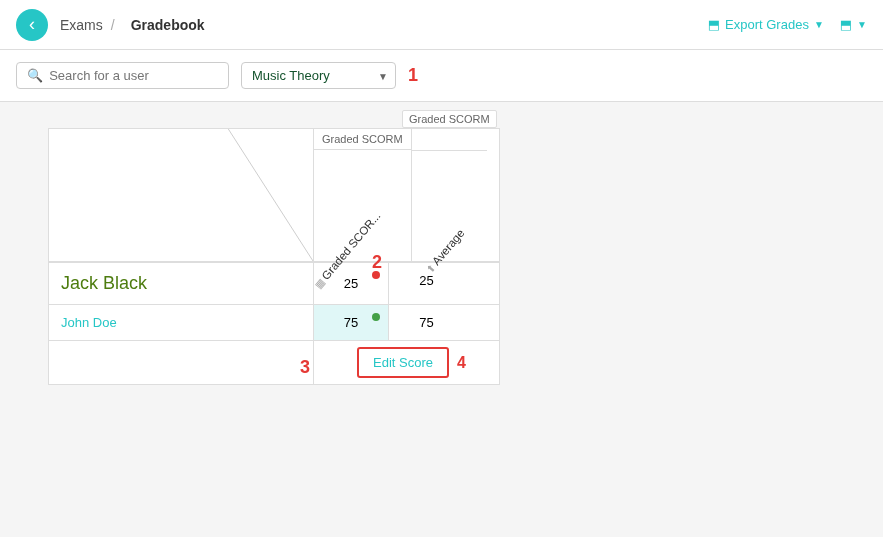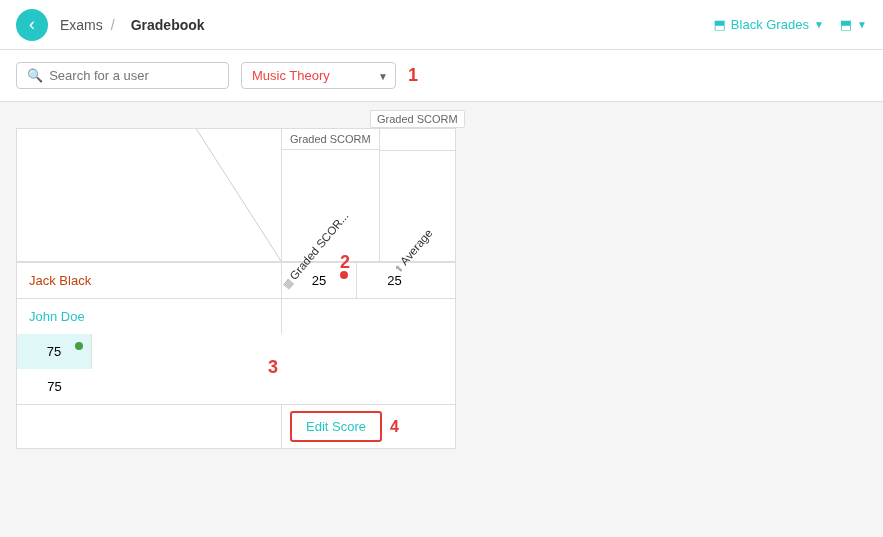--- a/index.html
+++ b/index.html
@@ -63,21 +63,21 @@
       border: none; outline: none; font-size: 13px; color: #404040; width: 100%;
     }
     .search-icon { color: #aaa; font-size: 13px; }
     .select-wrapper {
       position: relative;
       display: flex; align-items: center;
     }
     .select-wrapper select {
       border: 1px solid #ccc; border-radius: 4px;
       padding: 5px 28px 5px 10px;
-      font-size: 13px; color: #ef4444;
+      font-size: 13px; color: #14532d;
       background: #fff; appearance: none; cursor: pointer; outline: none;
       width: 155px;
     }
     .select-wrapper .chevron {
       position: absolute; right: 8px; top: 50%; transform: translateY(-50%);
       font-size: 10px; color: #666; pointer-events: none;
     }
 
     .annotation-1 {
       font-size: 18px; font-weight: bold; color: #e53935;
@@ -195,21 +195,21 @@
 <div class="header">
   <button class="back-btn">‹</button>
   <div class="breadcrumb">
     <span>Exams</span>
     <span class="sep">/</span>
     <span class="current">Gradebook</span>
   </div>
   <div class="header-actions">
     <button class="export-btn">
       <span>⬒</span>
-      <span>Black Grades</span>
+      <span>Export Grades</span>
       <span class="arrow">▼</span>
     </button>
     <button class="export-btn">
       <span>⬒</span>
       <span class="arrow">▼</span>
     </button>
   </div>
 </div>
 
 <div class="toolbar">
@@ -219,21 +219,21 @@
   </div>
   <div class="select-wrapper">
     <select>
       <option>Music Theory</option>
     </select>
     <span class="chevron">▼</span>
   </div>
   <span class="annotation-1">1</span>
 </div>
 
-<div class="main" style="position:relative;">
+<div class="main" style="position:relative;margin-left:32px;">
 
   
   <div class="graded-scorm-badge">Graded SCORM</div>
 
   
   <div class="annot-2">2</div>
 
   
   <div class="annot-3">3</div>
 
@@ -263,38 +263,38 @@
         <div style="height:22px; border-bottom:1px solid #ddd;"></div>
         <div style="width:75px; height:110px; display:flex; align-items:flex-end; justify-content:center; padding-bottom:6px;">
           <span style="display:block; transform:rotate(-50deg); transform-origin:bottom center; white-space:nowrap; font-size:11.5px; color:#333;">
             <span style="font-size:10px; color:#aaa; margin-right:2px;">⬆</span><span>Average</span>
           </span>
         </div>
       </div>
     </div>
 
     <div class="data-row" style="display:flex; flex-direction:row; border-top:1px solid #ddd;">
-      <div class="student-name" style="width:265px; flex-shrink:0; padding:10px 12px; color:#c2410c; font-size:13px; border-right:1px solid #ddd; cursor:pointer; display:flex; align-items:center;">Jack Black</div>
+      <div class="student-name" style="width:265px; flex-shrink:0; padding:10px 12px; color:#4d7c0f; font-size:18px; border-right:1px solid #ddd; cursor:pointer; display:flex; align-items:center;">Jack Black</div>
       <div class="score-cell" style="width:75px; padding:10px 8px; text-align:center; font-size:13px; border-right:1px solid #ddd; position:relative; display:flex; align-items:center; justify-content:center;">
         <span>25</span>
         <span class="dot red" style="position:absolute; width:8px; height:8px; border-radius:50%; top:8px; right:8px; background:#e53935;"></span>
       </div>
       <div class="avg-cell" style="width:75px; padding:10px 8px; text-align:center; font-size:13px;">25</div>
     </div>
 
-    <div class="data-row" style="display:flex; flex-direction:column; border-top:1px solid #ddd; position:relative;">
+    <div class="data-row" style="display:flex; flex-direction:row; border-top:1px solid #ddd; position:relative;">
       <div class="student-name" style="width:265px; flex-shrink:0; padding:10px 12px; color:#26c6c6; font-size:13px; border-right:1px solid #ddd; cursor:pointer; display:flex; align-items:center;">John Doe</div>
       <div class="score-cell highlighted" style="width:75px; padding:10px 8px; text-align:center; font-size:13px; border-right:1px solid #ddd; position:relative; display:flex; align-items:center; justify-content:center; background:#e0f7f7;">
         <span>75</span>
         <span class="dot green" style="position:absolute; width:8px; height:8px; border-radius:50%; top:8px; right:8px; background:#43a047;"></span>
       </div>
       <div class="avg-cell" style="width:75px; padding:10px 8px; text-align:center; font-size:13px;">75</div>
     </div>
 
-    <div style="display:flex; flex-direction:row; border-top:1px solid #ddd; position:relative;">
+    <div style="display:flex; flex-direction:row; border-top:1px solid #ddd; position:relative;gap:35px;">
       <div style="width:265px; flex-shrink:0; border-right:1px solid #ddd; padding:8px 0;"></div>
       <div style="position:relative; width:150px; padding:6px 8px; display:flex; align-items:center;">
         <button class="edit-score-popup" style="position:static; font-size:13px; color:#26c6c6; border:2px solid #e53935; background:#fff; border-radius:3px; padding:6px 14px; cursor:pointer;">Edit Score</button>
         <span class="annot-4" style="position:static; margin-left:8px; font-size:16px; font-weight:bold; color:#e53935;">4</span>
       </div>
     </div>
 
   </div>
 
 </div>

